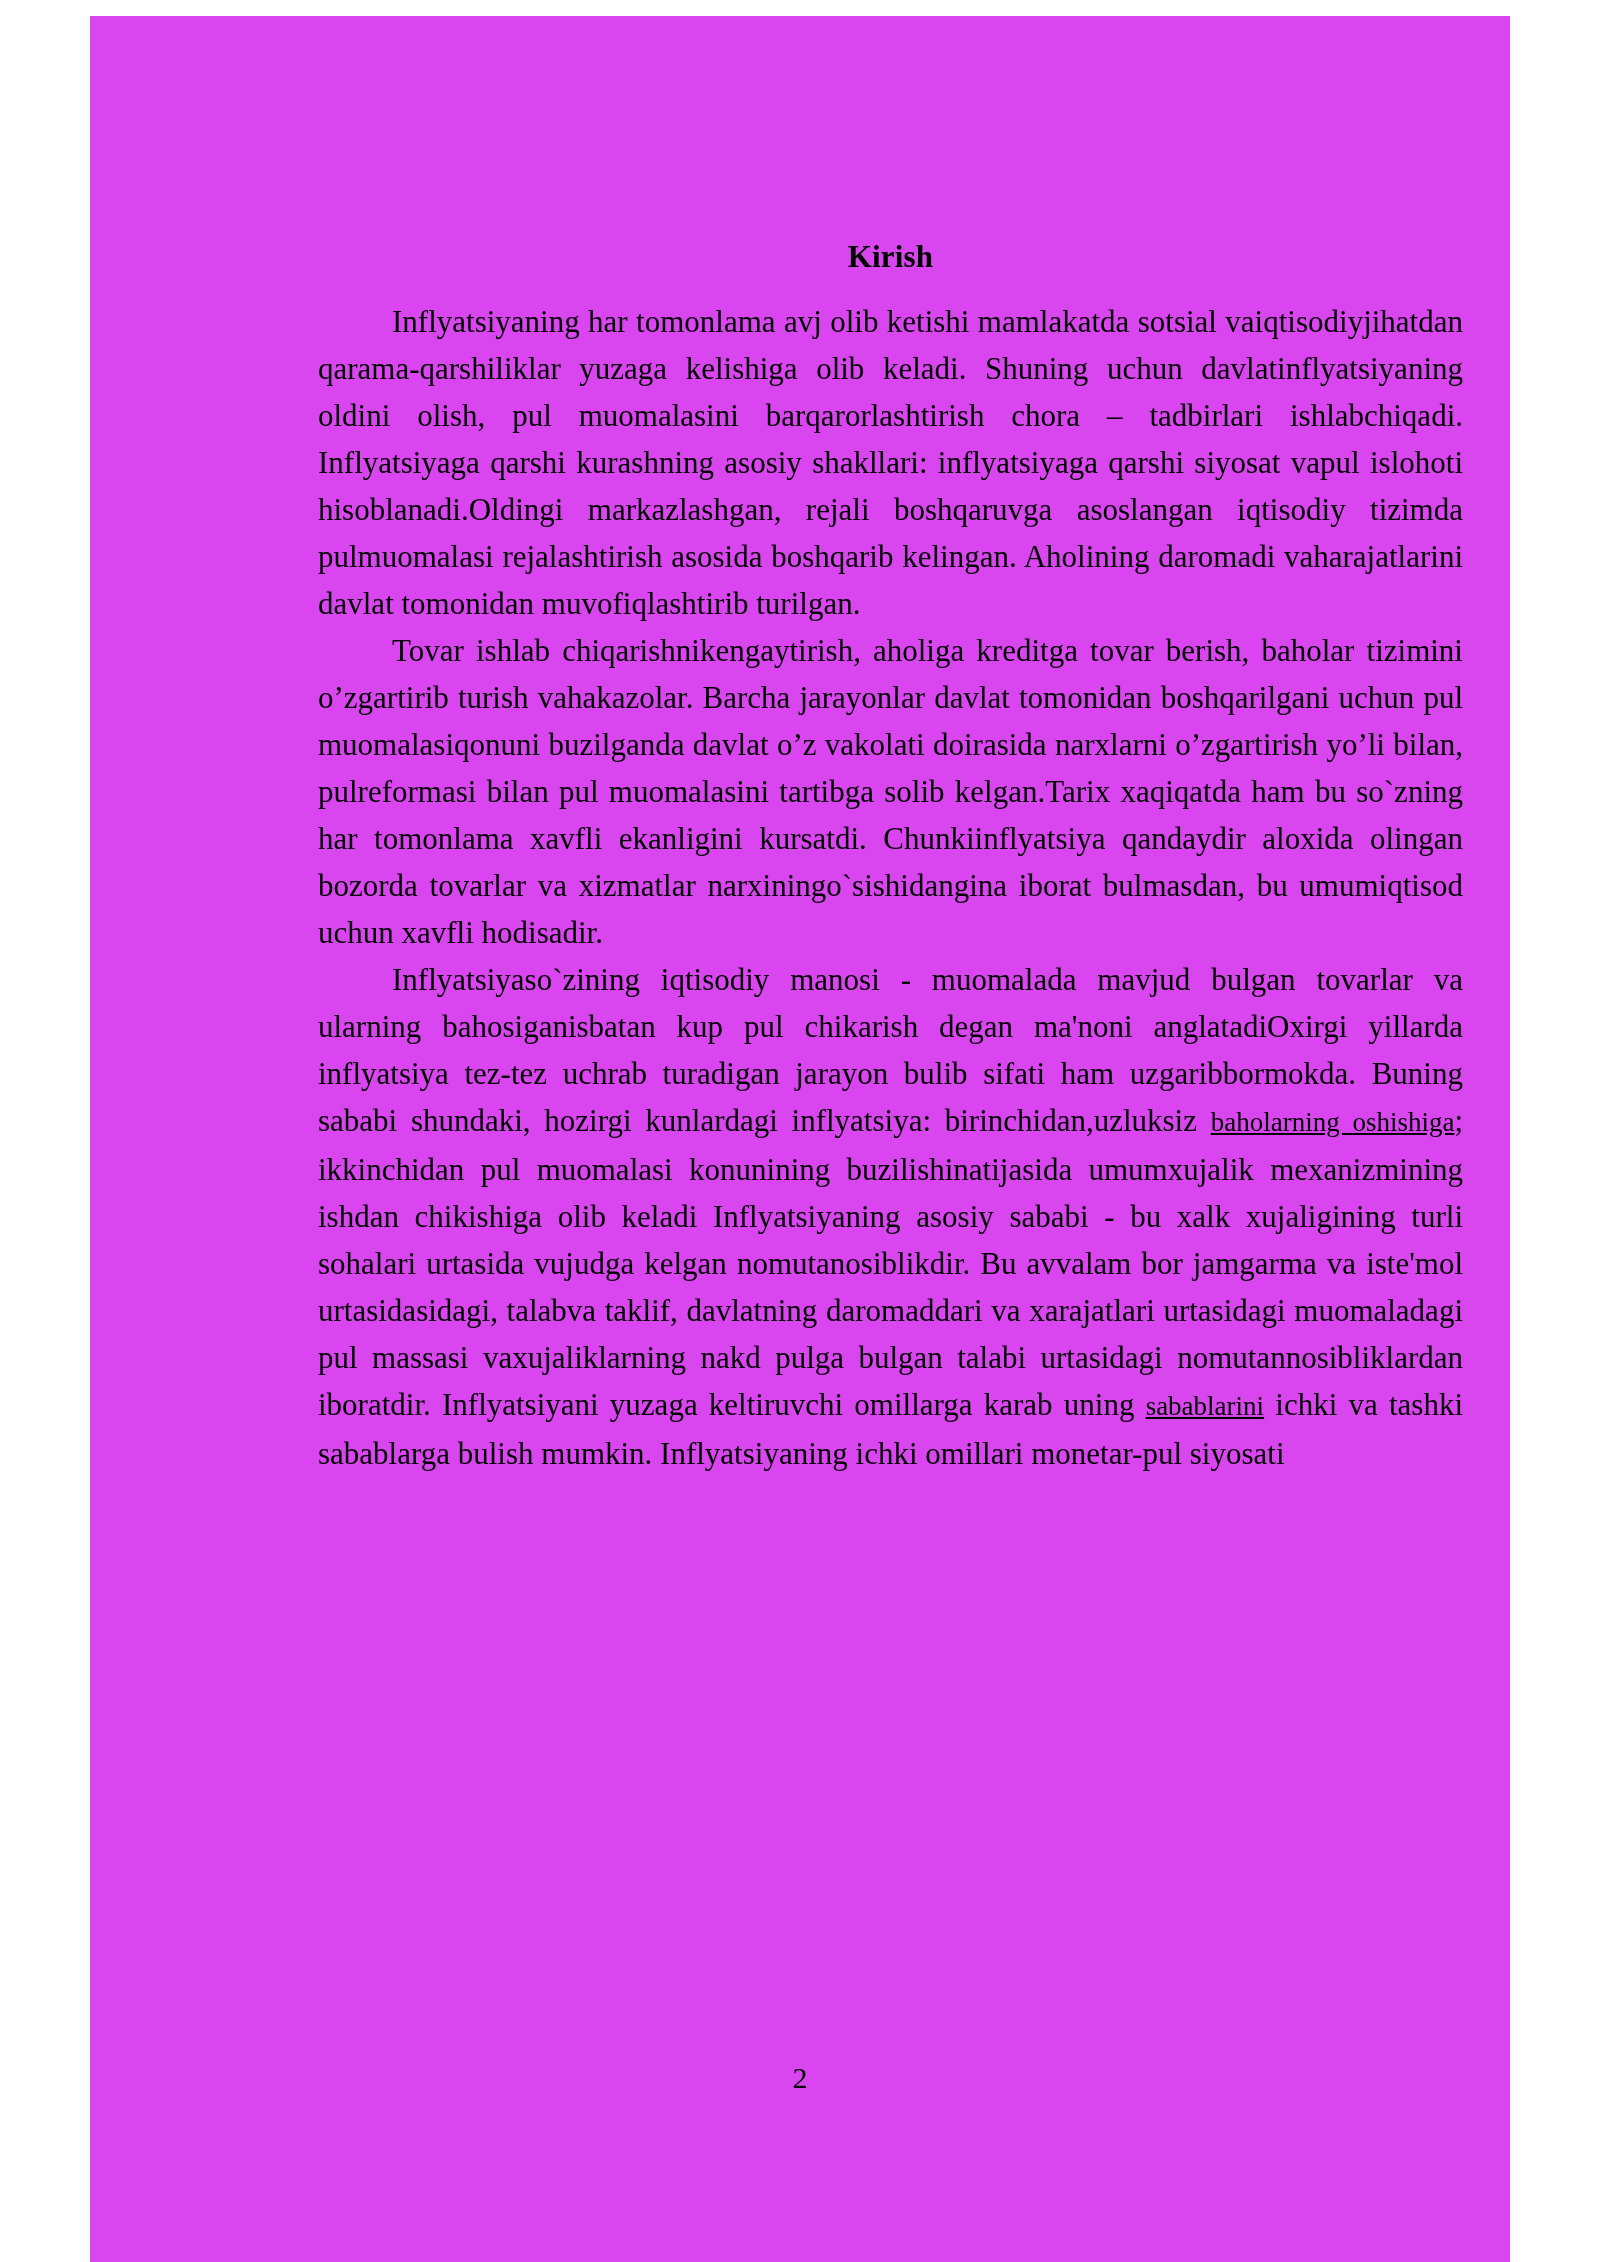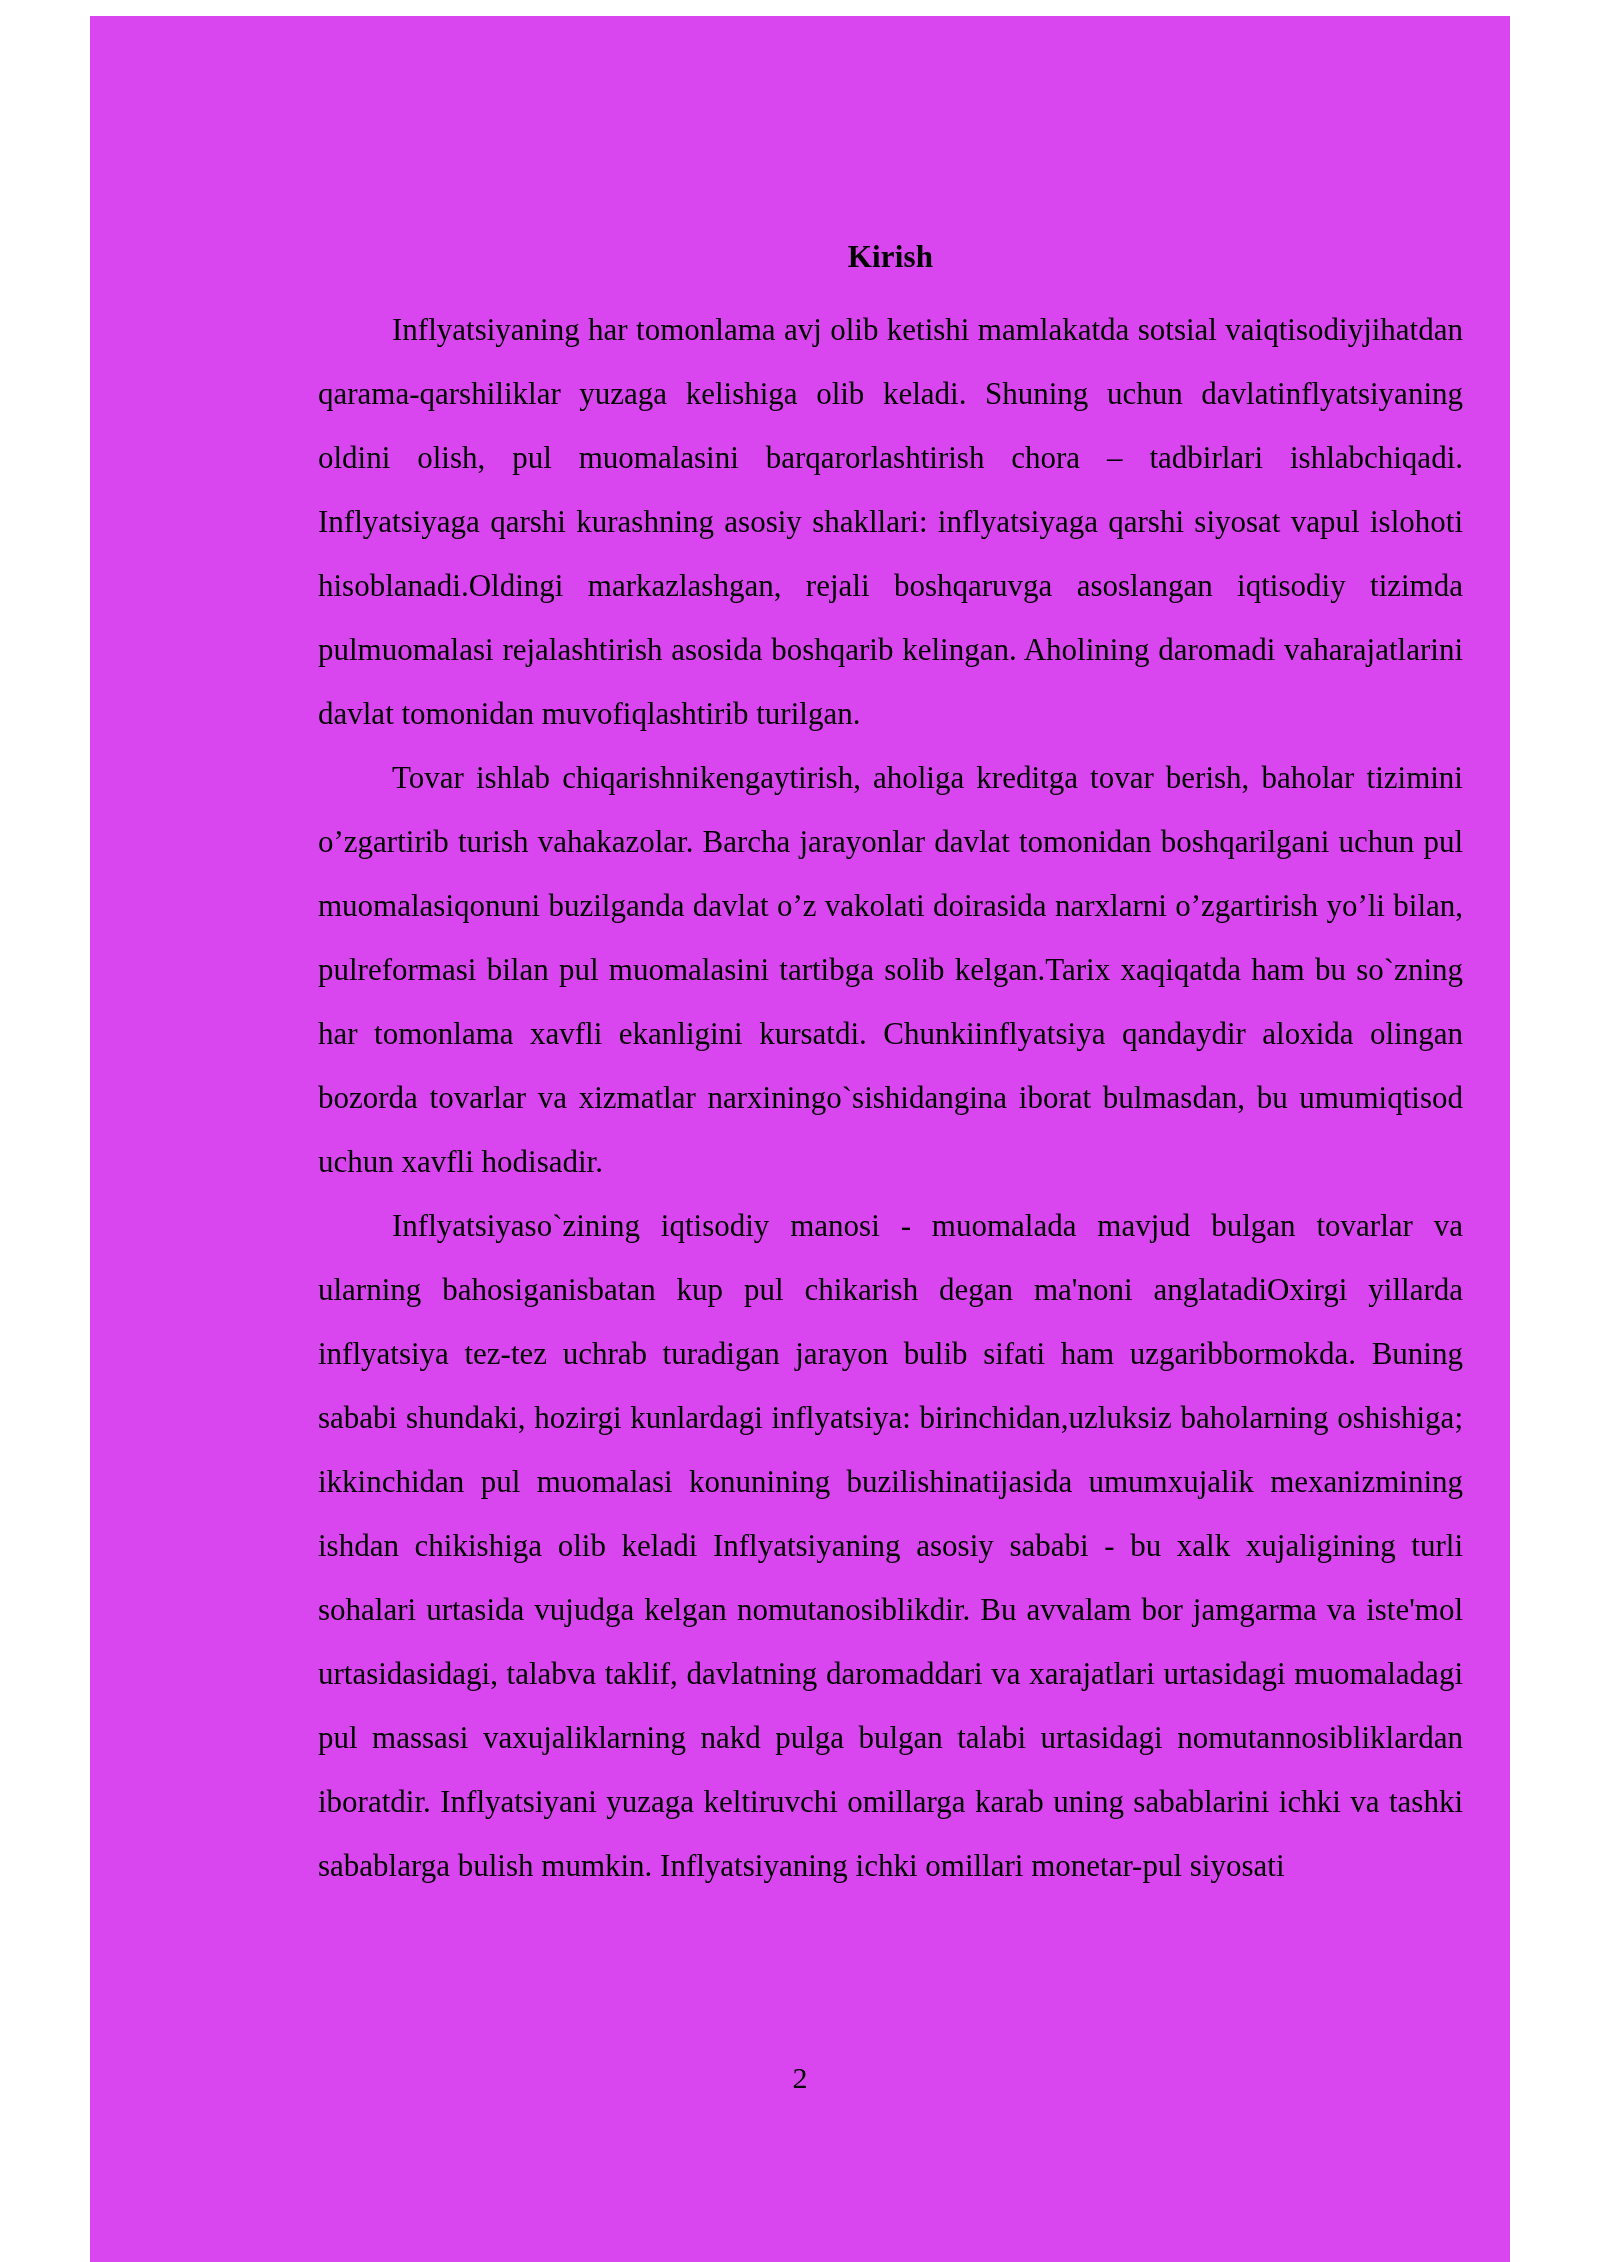--- a/index.html
+++ b/index.html
@@ -29,26 +29,27 @@
     font-size: 31px;
     line-height: 1.0;
     margin: 0 0 26px 0;
     letter-spacing: 0.2px;
   }
   p.para {
     margin: 0;
     text-align: justify;
     text-justify: inter-word;
     font-size: 31px;
-    line-height: 64px;
+    line-height: 47px;
     text-indent: 74px;
     hyphens: none;
   }
   .u-small {
-    font-size: 31px;
+    text-decoration: underline;
+    font-size: 27px;
   }
   .u-norm {
   }
   .page-number {
     position: absolute;
     left: 0;
     right: 0;
     top: 2045px;
     text-align: center;
     font-size: 30px;

